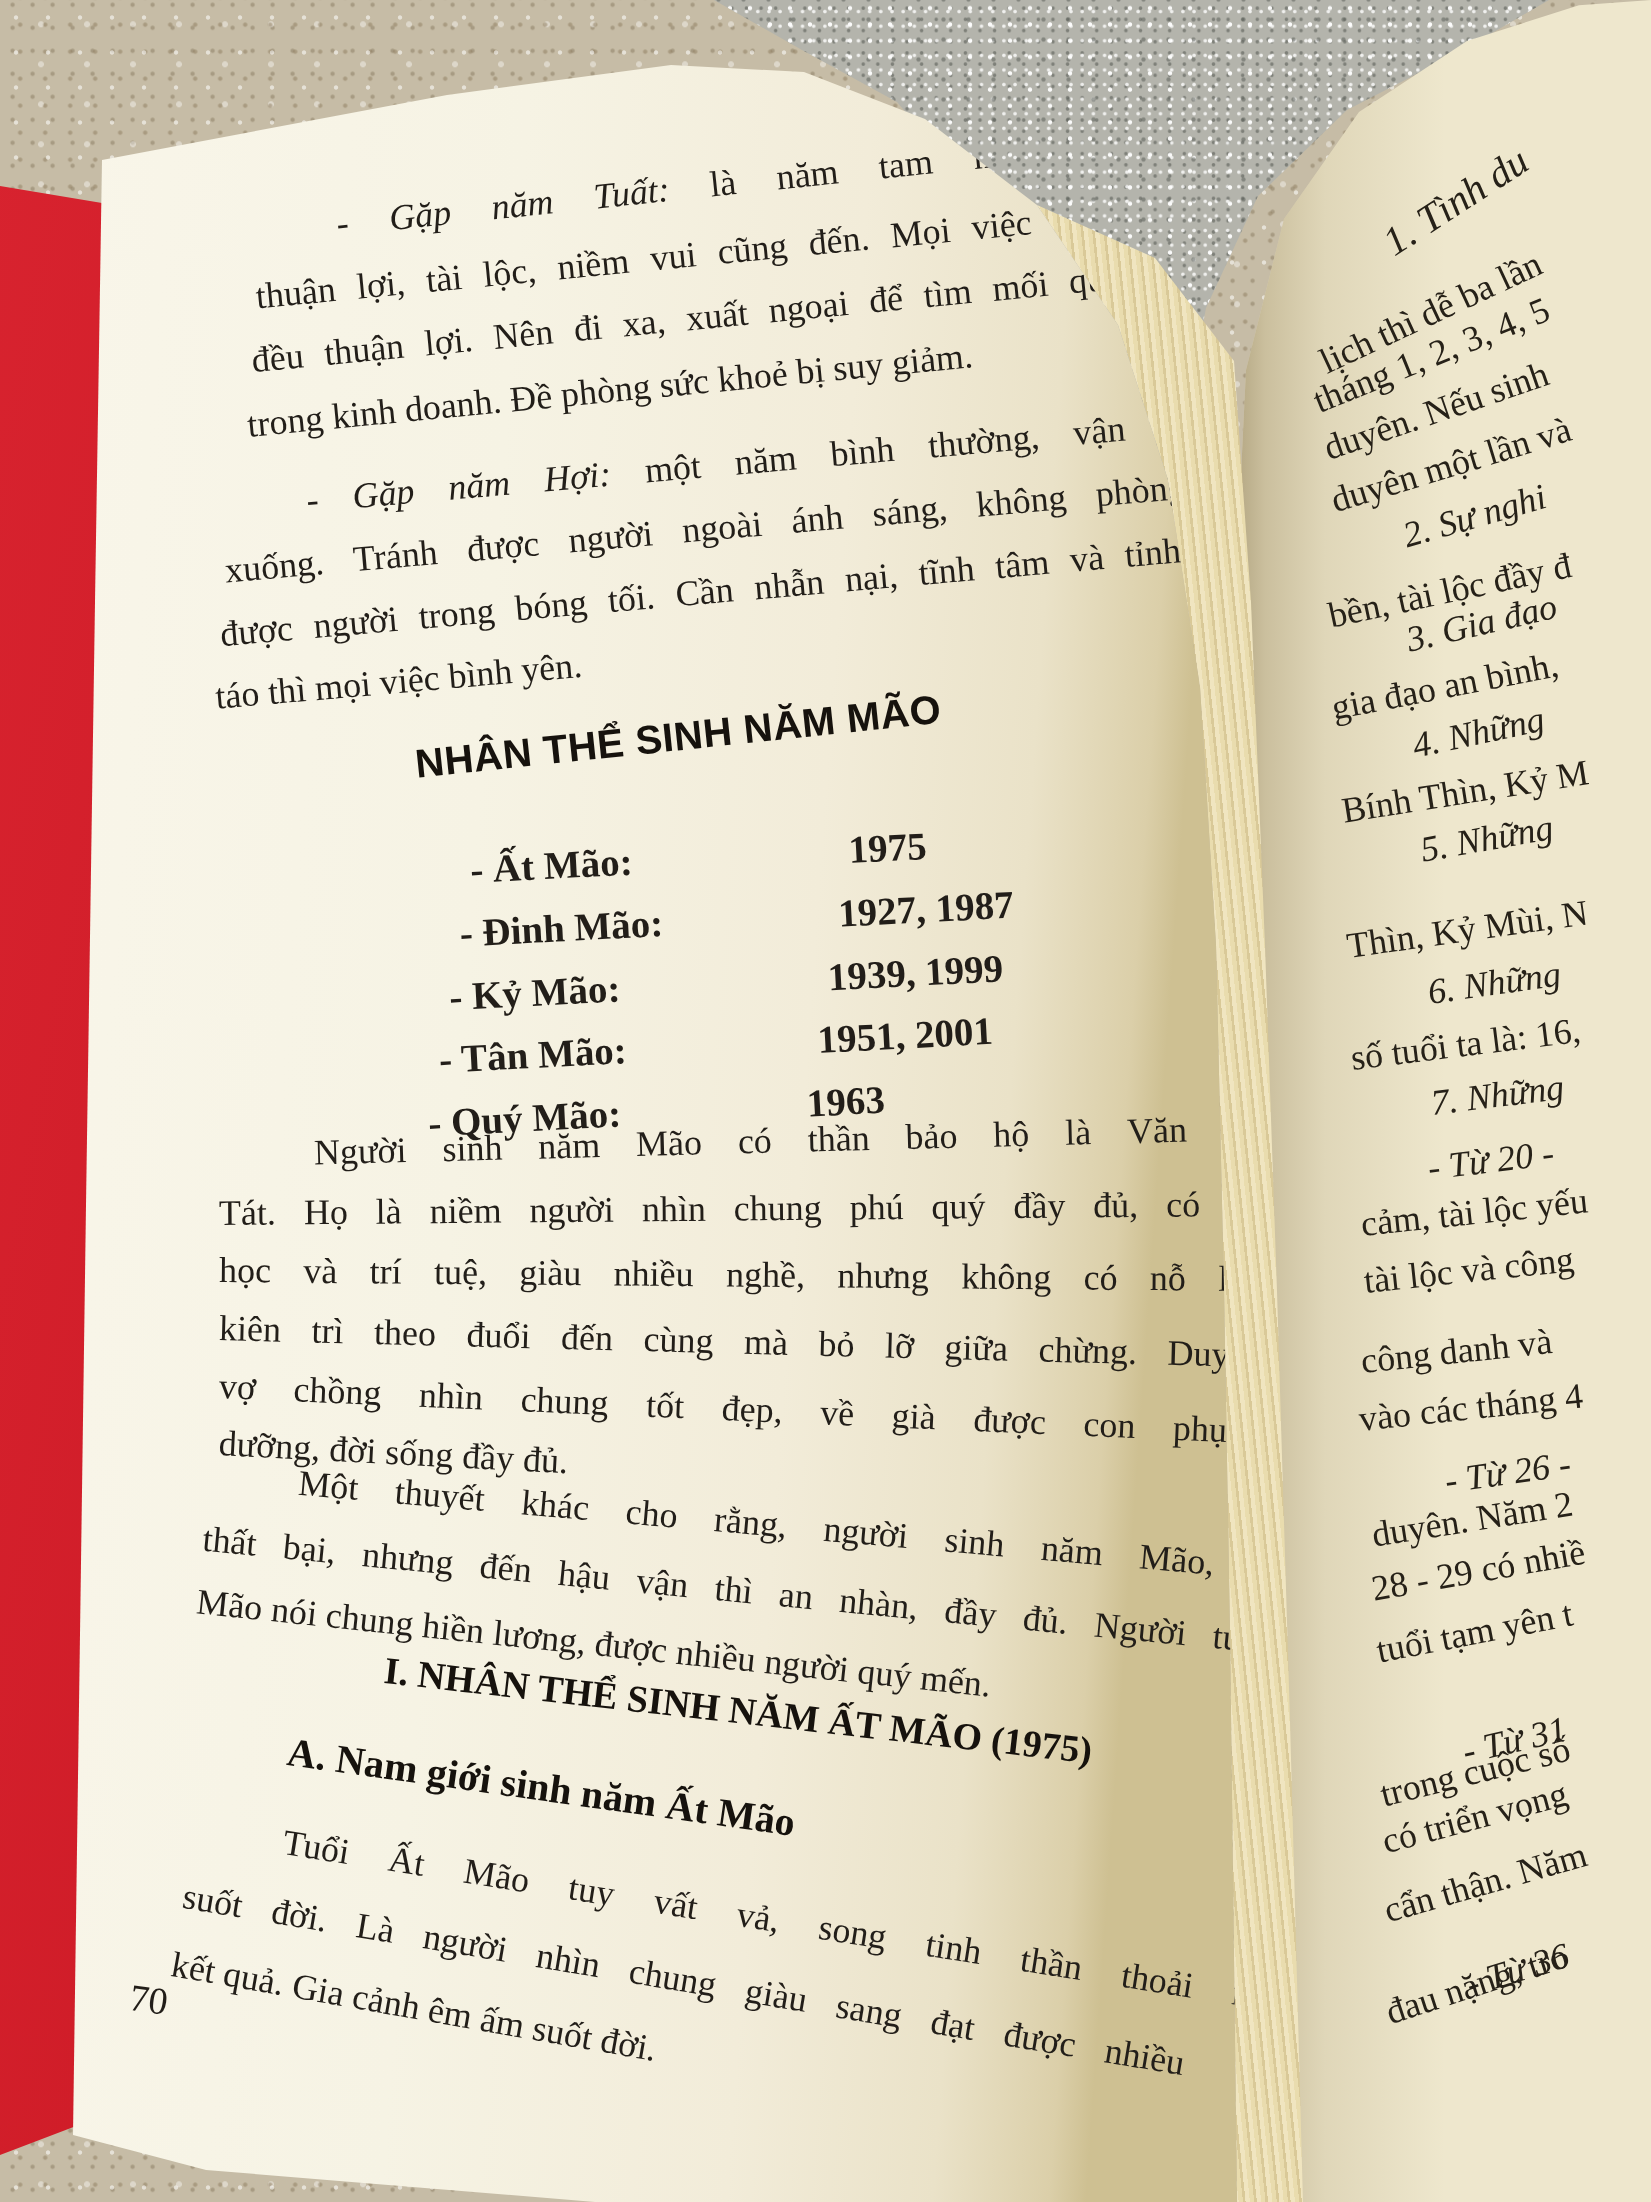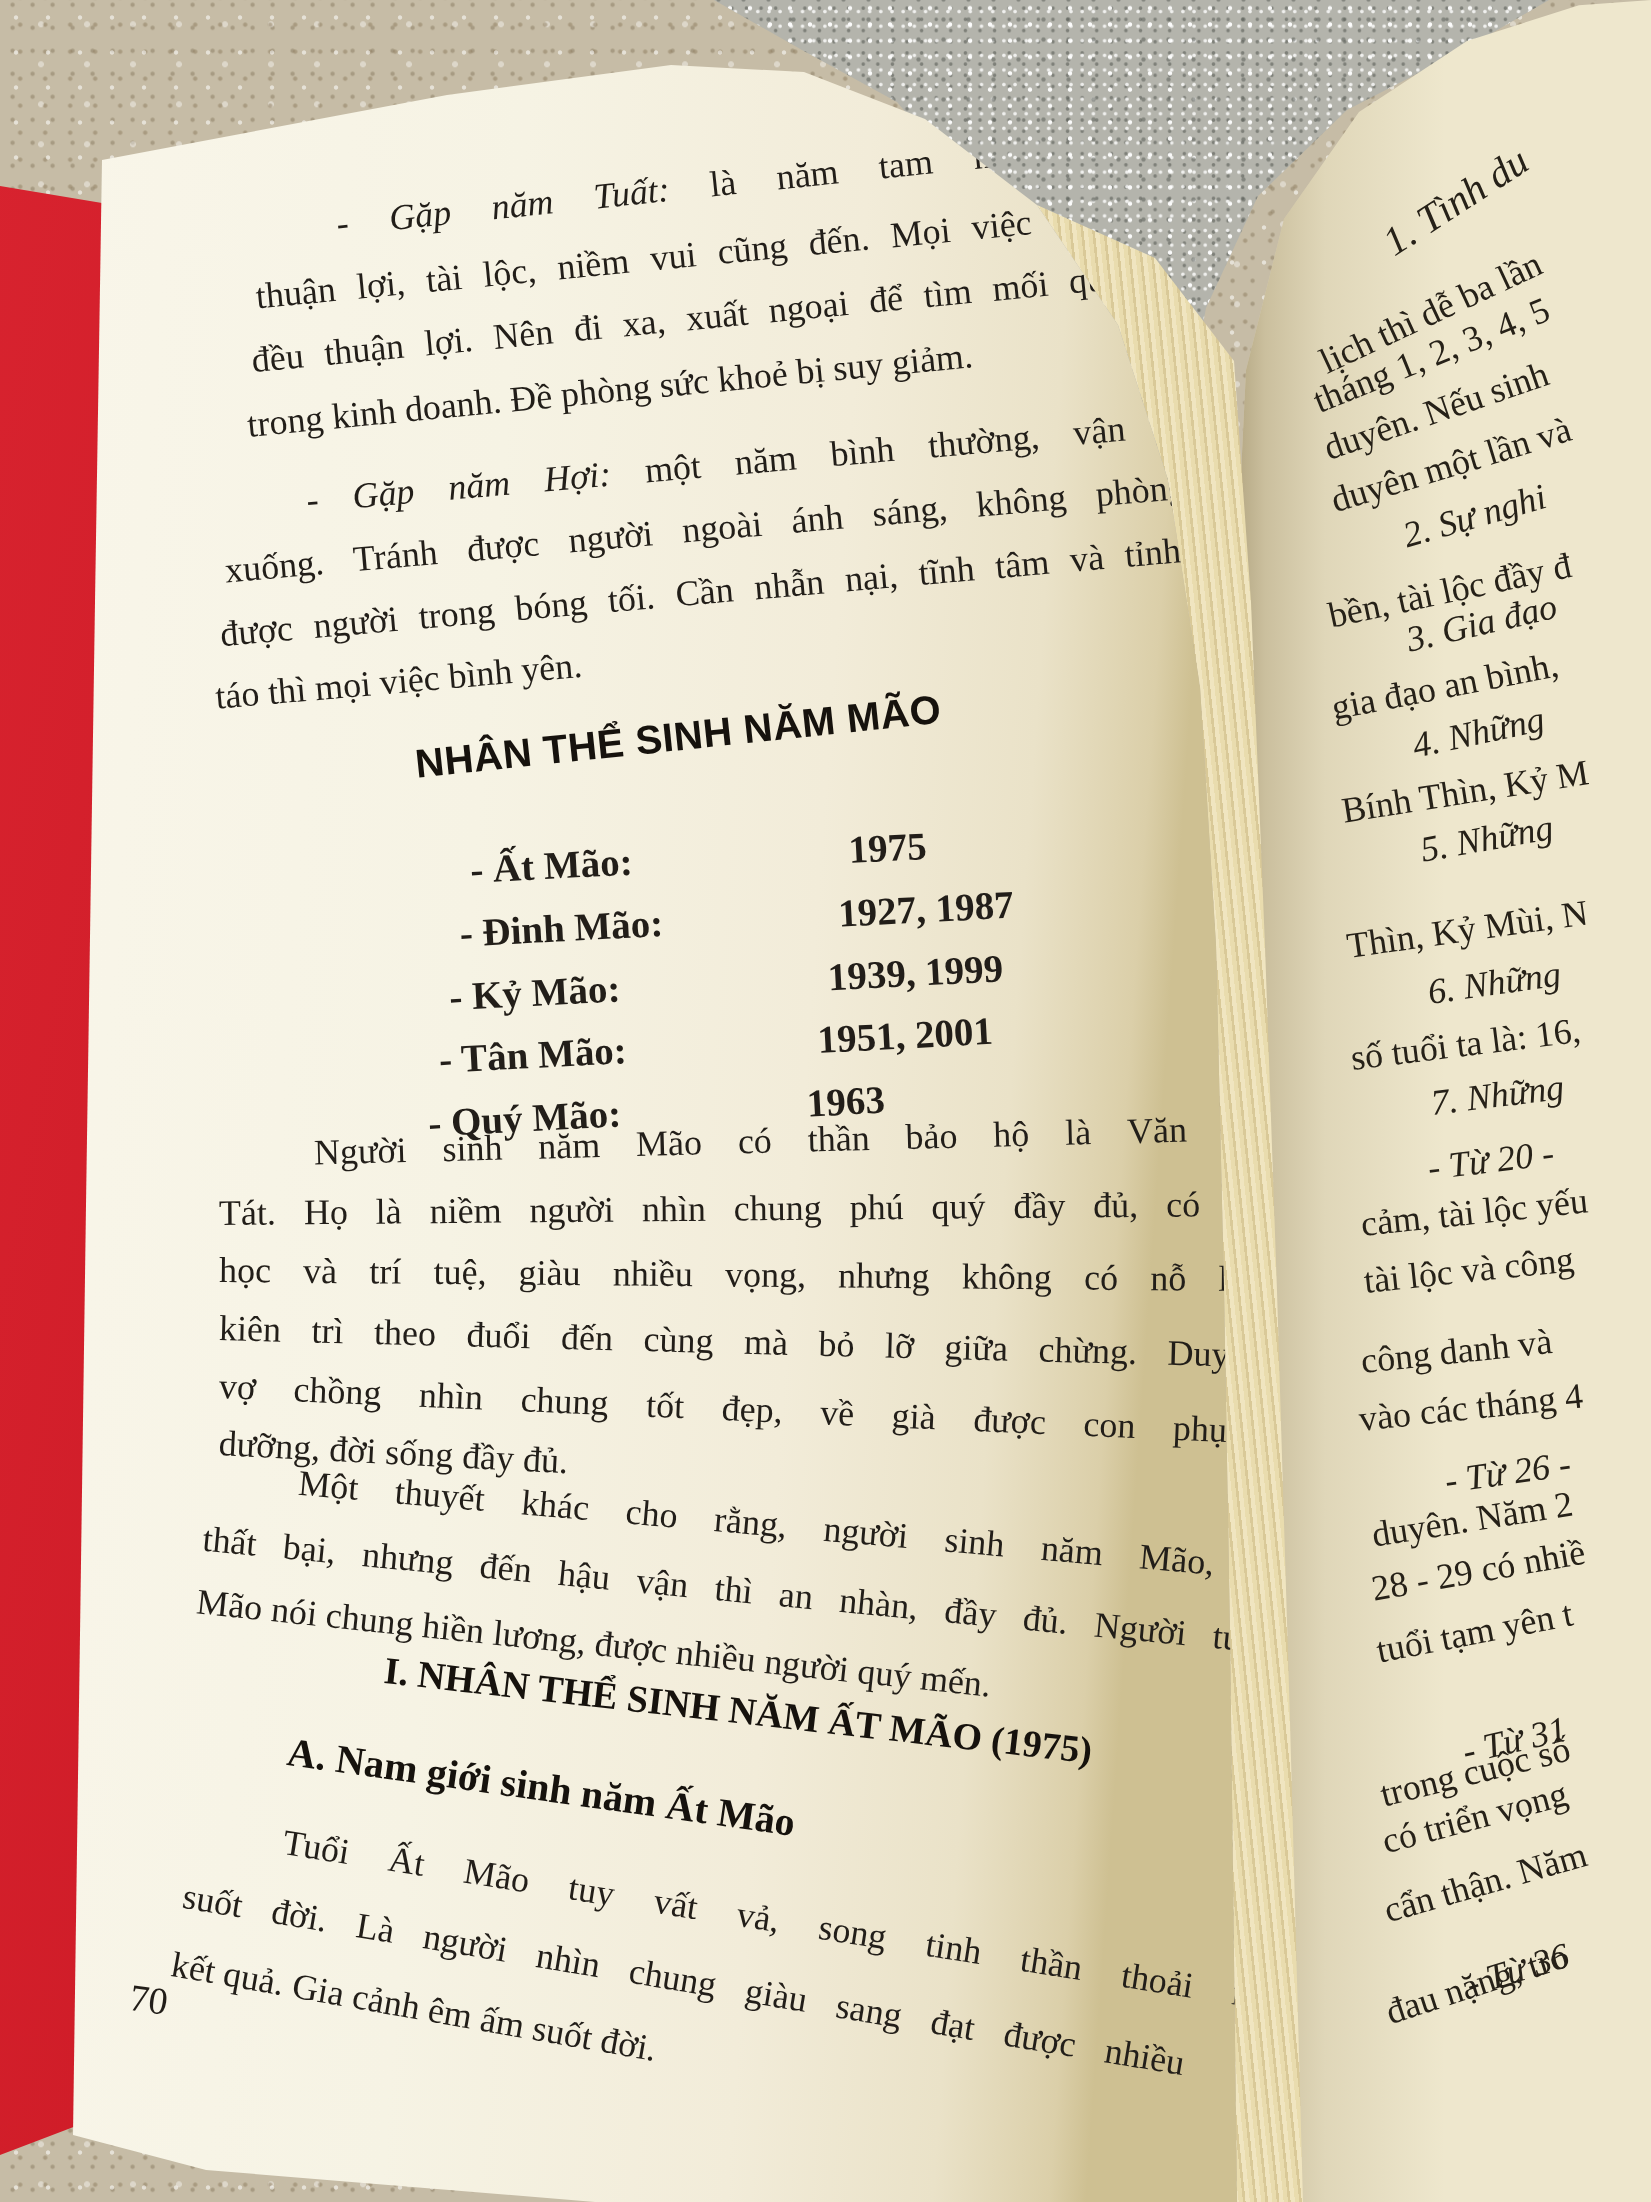--- a/index.html
+++ b/index.html
@@ -231,21 +231,21 @@
             <span>có</span>
             <span>tài</span>
           </div>
           <div class="line justify" style="top: 115px; transform: rotate(0.5deg);">
             <span>học</span>
             <span>và</span>
             <span>trí</span>
             <span>tuệ,</span>
             <span>giàu</span>
             <span>nhiều</span>
-            <span>vọng,</span>
+            <span>nghề,</span>
             <span>nhưng</span>
             <span>không</span>
             <span>có</span>
             <span>nỗ</span>
             <span>lực</span>
           </div>
           <div class="line justify" style="top: 173px; transform: rotate(1.5deg);">
             <span>kiên</span>
             <span>trì</span>
             <span>theo</span>

